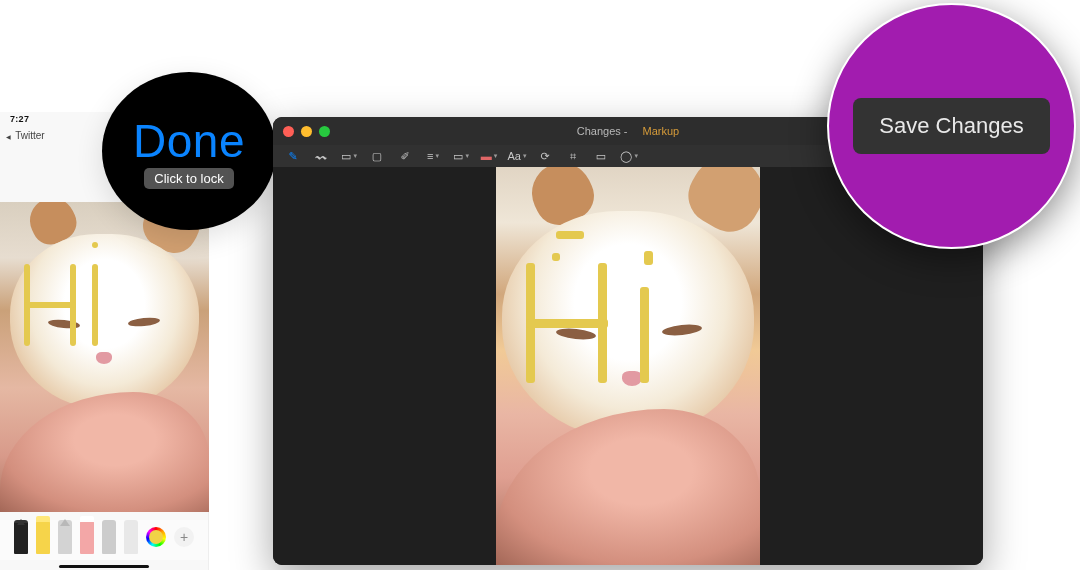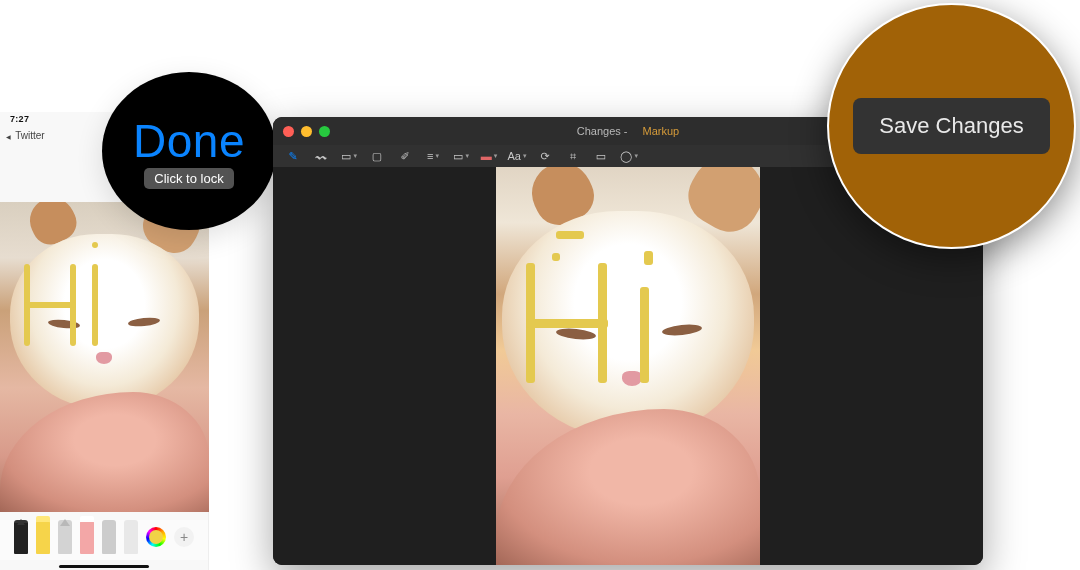--- a/index.html
+++ b/index.html
@@ -120,21 +120,21 @@
   .mac-photo .s2{top:96px;left:102px;width:9px;height:120px;}
   .mac-photo .s3{top:152px;left:30px;width:82px;height:9px;}
   .mac-photo .s4{top:120px;left:144px;width:9px;height:96px;}
   .mac-photo .s5{top:84px;left:148px;width:9px;height:14px;}
   .mac-photo .s6{top:64px;left:60px;width:28px;height:8px;}
   .mac-photo .s7{top:86px;left:56px;width:8px;height:8px;}
 
   
   .callout.save{
     left:827px; top:3px; width:249px; height:246px;
-    background:#a16207; box-shadow:0 10px 36px rgba(0,0,0,.45);
+    background:#a21caf; box-shadow:0 10px 36px rgba(0,0,0,.45);
     border:2px solid #fff;
   }
   .save-btn{
     background:#333; color:#e9e9e9; font-size:22px; font-weight:400;
     padding:15px 26px; border-radius:8px;
   }
 </style>
 </head>
 <body>
 

